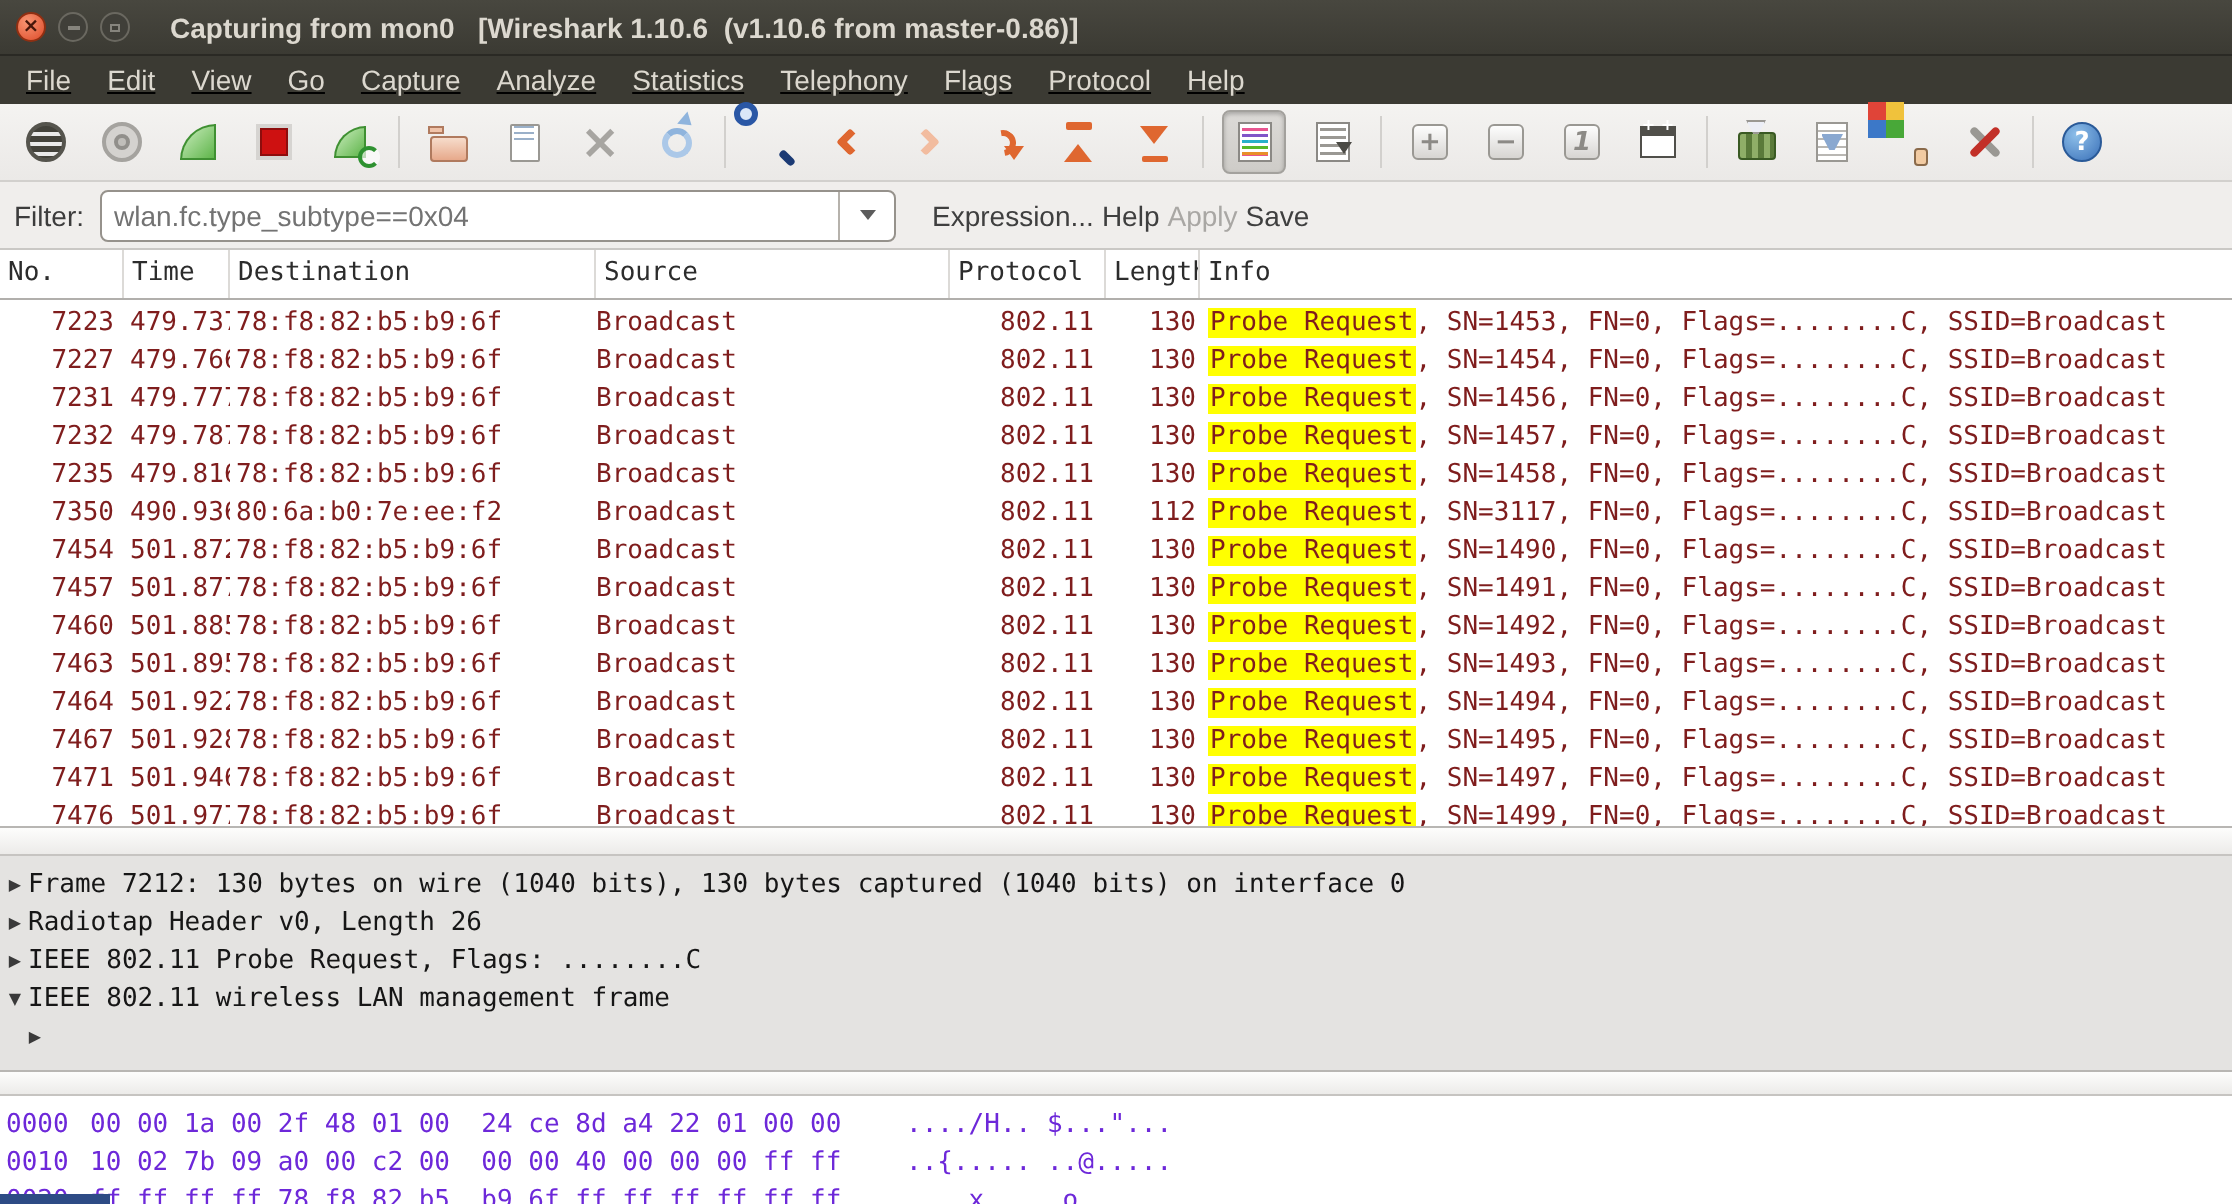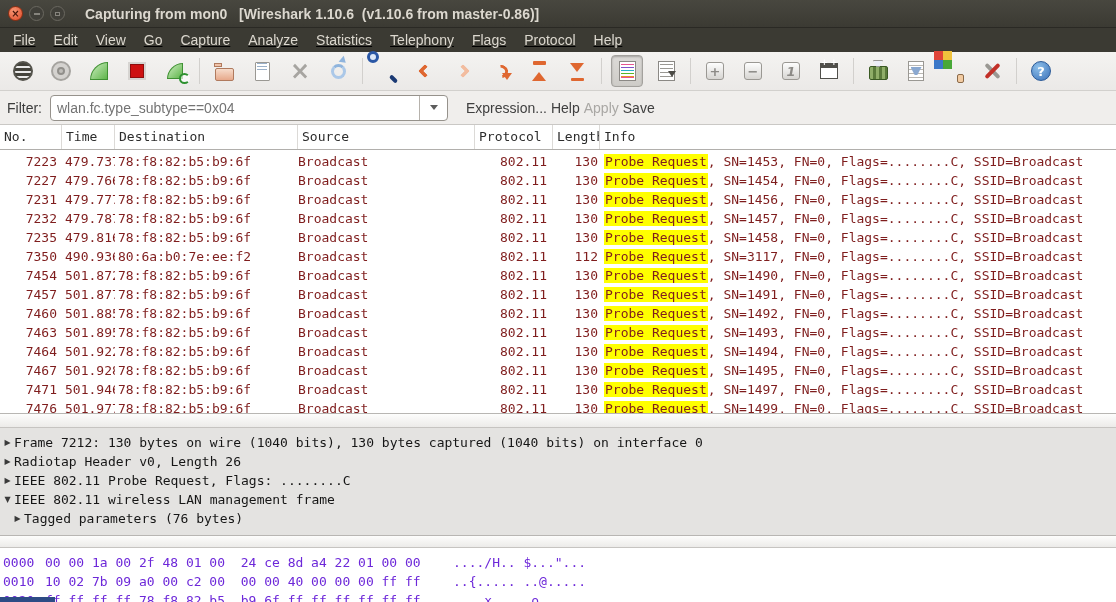--- a/index.html
+++ b/index.html
@@ -332,21 +332,21 @@
     <div class="prow"><span class="cell c-no">7476</span><span class="cell c-time">501.977</span><span class="cell c-src">78:f8:82:b5:b9:6f</span><span class="cell c-dst">Broadcast</span><span class="cell c-proto">802.11</span><span class="cell c-len">130</span><span class="cell c-info"><span class="ihl" style="background: rgb(255, 255, 0);">Probe Request</span><span class="irest">, SN=1499, FN=0, Flags=........C, SSID=Broadcast</span></span></div>
   </div>
 
 <div class="splitter sp1"></div>
 
 <div class="details" id="details">
     <div class="dline" style="padding-left: 2px;"><span class="darrow">▶</span><span class="dtext">Frame 7212: 130 bytes on wire (1040 bits), 130 bytes captured (1040 bits) on interface 0</span></div>
     <div class="dline" style="padding-left: 2px;"><span class="darrow">▶</span><span class="dtext">Radiotap Header v0, Length 26</span></div>
     <div class="dline" style="padding-left: 2px;"><span class="darrow">▶</span><span class="dtext">IEEE 802.11 Probe Request, Flags: ........C</span></div>
     <div class="dline" style="padding-left: 2px;"><span class="darrow">▼</span><span class="dtext">IEEE 802.11 wireless LAN management frame</span></div>
-    <div class="dline" style="padding-left: 12px;"><span class="darrow">▶</span><span class="dtext">Tagged parameters (76 bytes)</span></div>
+    <div class="dline" style="padding-left: 12px;"><span class="darrow">▶</span></div>
   </div>
 
 <div class="splitter sp2"></div>
 
 <div class="hexpane" id="hexpane">
     <div class="hline"><span class="hoff">0000</span><span class="hhex">00 00 1a 00 2f 48 01 00  24 ce 8d a4 22 01 00 00</span><span class="hascii">..../H.. $..."...</span></div>
     <div class="hline"><span class="hoff">0010</span><span class="hhex">10 02 7b 09 a0 00 c2 00  00 00 40 00 00 00 ff ff</span><span class="hascii">..{..... ..@.....</span></div>
     <div class="hline"><span class="hoff">0020</span><span class="hhex">ff ff ff ff 78 f8 82 b5  b9 6f ff ff ff ff ff ff</span><span class="hascii">....x... .o......</span></div>
   </div>
 

